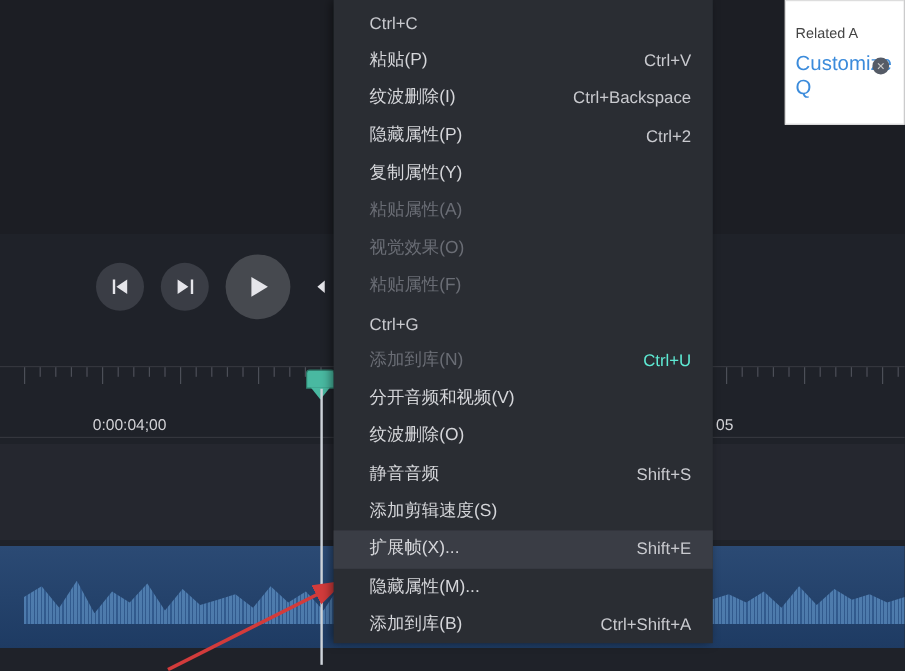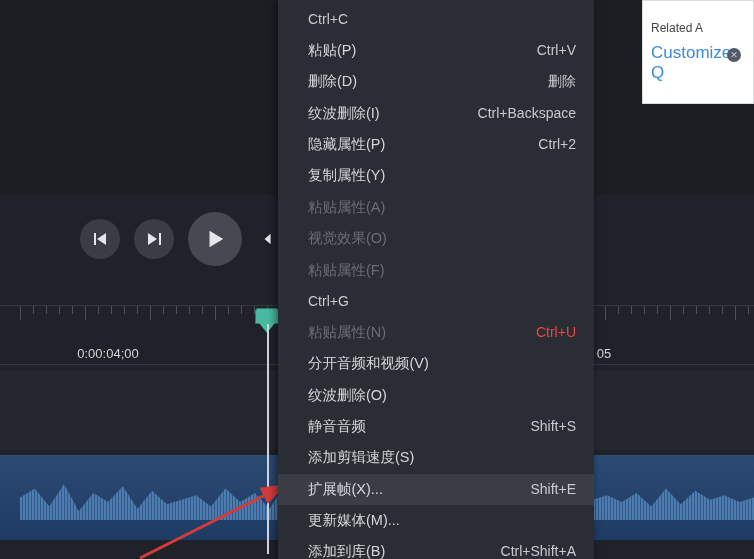--- a/index.html
+++ b/index.html
@@ -38,21 +38,21 @@
     height: 195px;
     background: #1c1e24;
     width: 100%;
   }
 
   
   .side-panel {
     position: absolute;
     top: 0;
     right: 0;
-    width: 112px;
+    width: 100px;
     background: #fff;
     color: #444;
     font-size: 12px;
     padding: 20px 8px;
     border: 1px solid #ddd;
   }
   .side-panel .related { color: #444; margin-bottom: 8px; }
   .side-panel .customize { color: #3b8bdb; font-size: 17px; }
 
   .close-dot {
@@ -227,21 +227,21 @@
     padding: 7px 18px 7px 30px;
     font-size: 14.5px;
     color: #d5d6da;
     position: relative;
     line-height: 1.2;
   }
   .menu-item.disabled { color: #6a6d75; }
   .menu-item.hovered { background: #3a3d45; }
   .menu-item .label { flex: 1; }
   .menu-item .shortcut { color: #c9cacf; font-size: 14px; }
-  .menu-item.disabled .shortcut { color: #ef4444; }
+  .menu-item.disabled .shortcut { color: #5eead4; }
 
 </style>
 </head>
 <body>
 
 <div class="upper"></div>
 
 <div class="side-panel">
   <div class="related">Related A</div>
   <div class="customize">Customize Q</div>
@@ -357,24 +357,20 @@
 
 <div class="context-menu" id="context-menu">
     <div class="menu-item">
       <span class="shortcut">Ctrl+C</span>
     </div>
     <div class="menu-item">
       <span class="label">粘贴(P)</span>
       <span class="shortcut">Ctrl+V</span>
     </div>
     <div class="menu-item">
-      <span class="label">删除(D)</span>
-      <span class="shortcut">删除</span>
-    </div>
-    <div class="menu-item">
       <span class="label">纹波删除(I)</span>
       <span class="shortcut">Ctrl+Backspace</span>
     </div>
     <div class="menu-item">
       <span class="label">隐藏属性(P)</span>
       <span class="shortcut">Ctrl+2</span>
     </div>
     <div class="menu-item">
       <span class="label">复制属性(Y)</span>
     </div>
@@ -384,40 +380,40 @@
     <div class="menu-item disabled">
       <span class="label">视觉效果(O)</span>
     </div>
     <div class="menu-item disabled">
       <span class="label">粘贴属性(F)</span>
     </div>
     <div class="menu-item">
       <span class="shortcut">Ctrl+G</span>
     </div>
     <div class="menu-item disabled">
-      <span class="label">粘贴属性(N)</span>
+      <span class="label">添加到库(N)</span>
       <span class="shortcut">Ctrl+U</span>
     </div>
     <div class="menu-item">
       <span class="label">分开音频和视频(V)</span>
     </div>
     <div class="menu-item">
       <span class="label">纹波删除(O)</span>
     </div>
     <div class="menu-item">
       <span class="label">静音音频</span>
       <span class="shortcut">Shift+S</span>
     </div>
     <div class="menu-item">
       <span class="label">添加剪辑速度(S)</span>
     </div>
     <div class="menu-item hovered">
       <span class="label">扩展帧(X)...</span>
       <span class="shortcut">Shift+E</span>
     </div>
     <div class="menu-item">
-      <span class="label">更新媒体(M)...</span>
+      <span class="label">隐藏属性(M)...</span>
     </div>
     <div class="menu-item">
       <span class="label">添加到库(B)</span>
       <span class="shortcut">Ctrl+Shift+A</span>
     </div>
   </div>
 
 </body></html>

